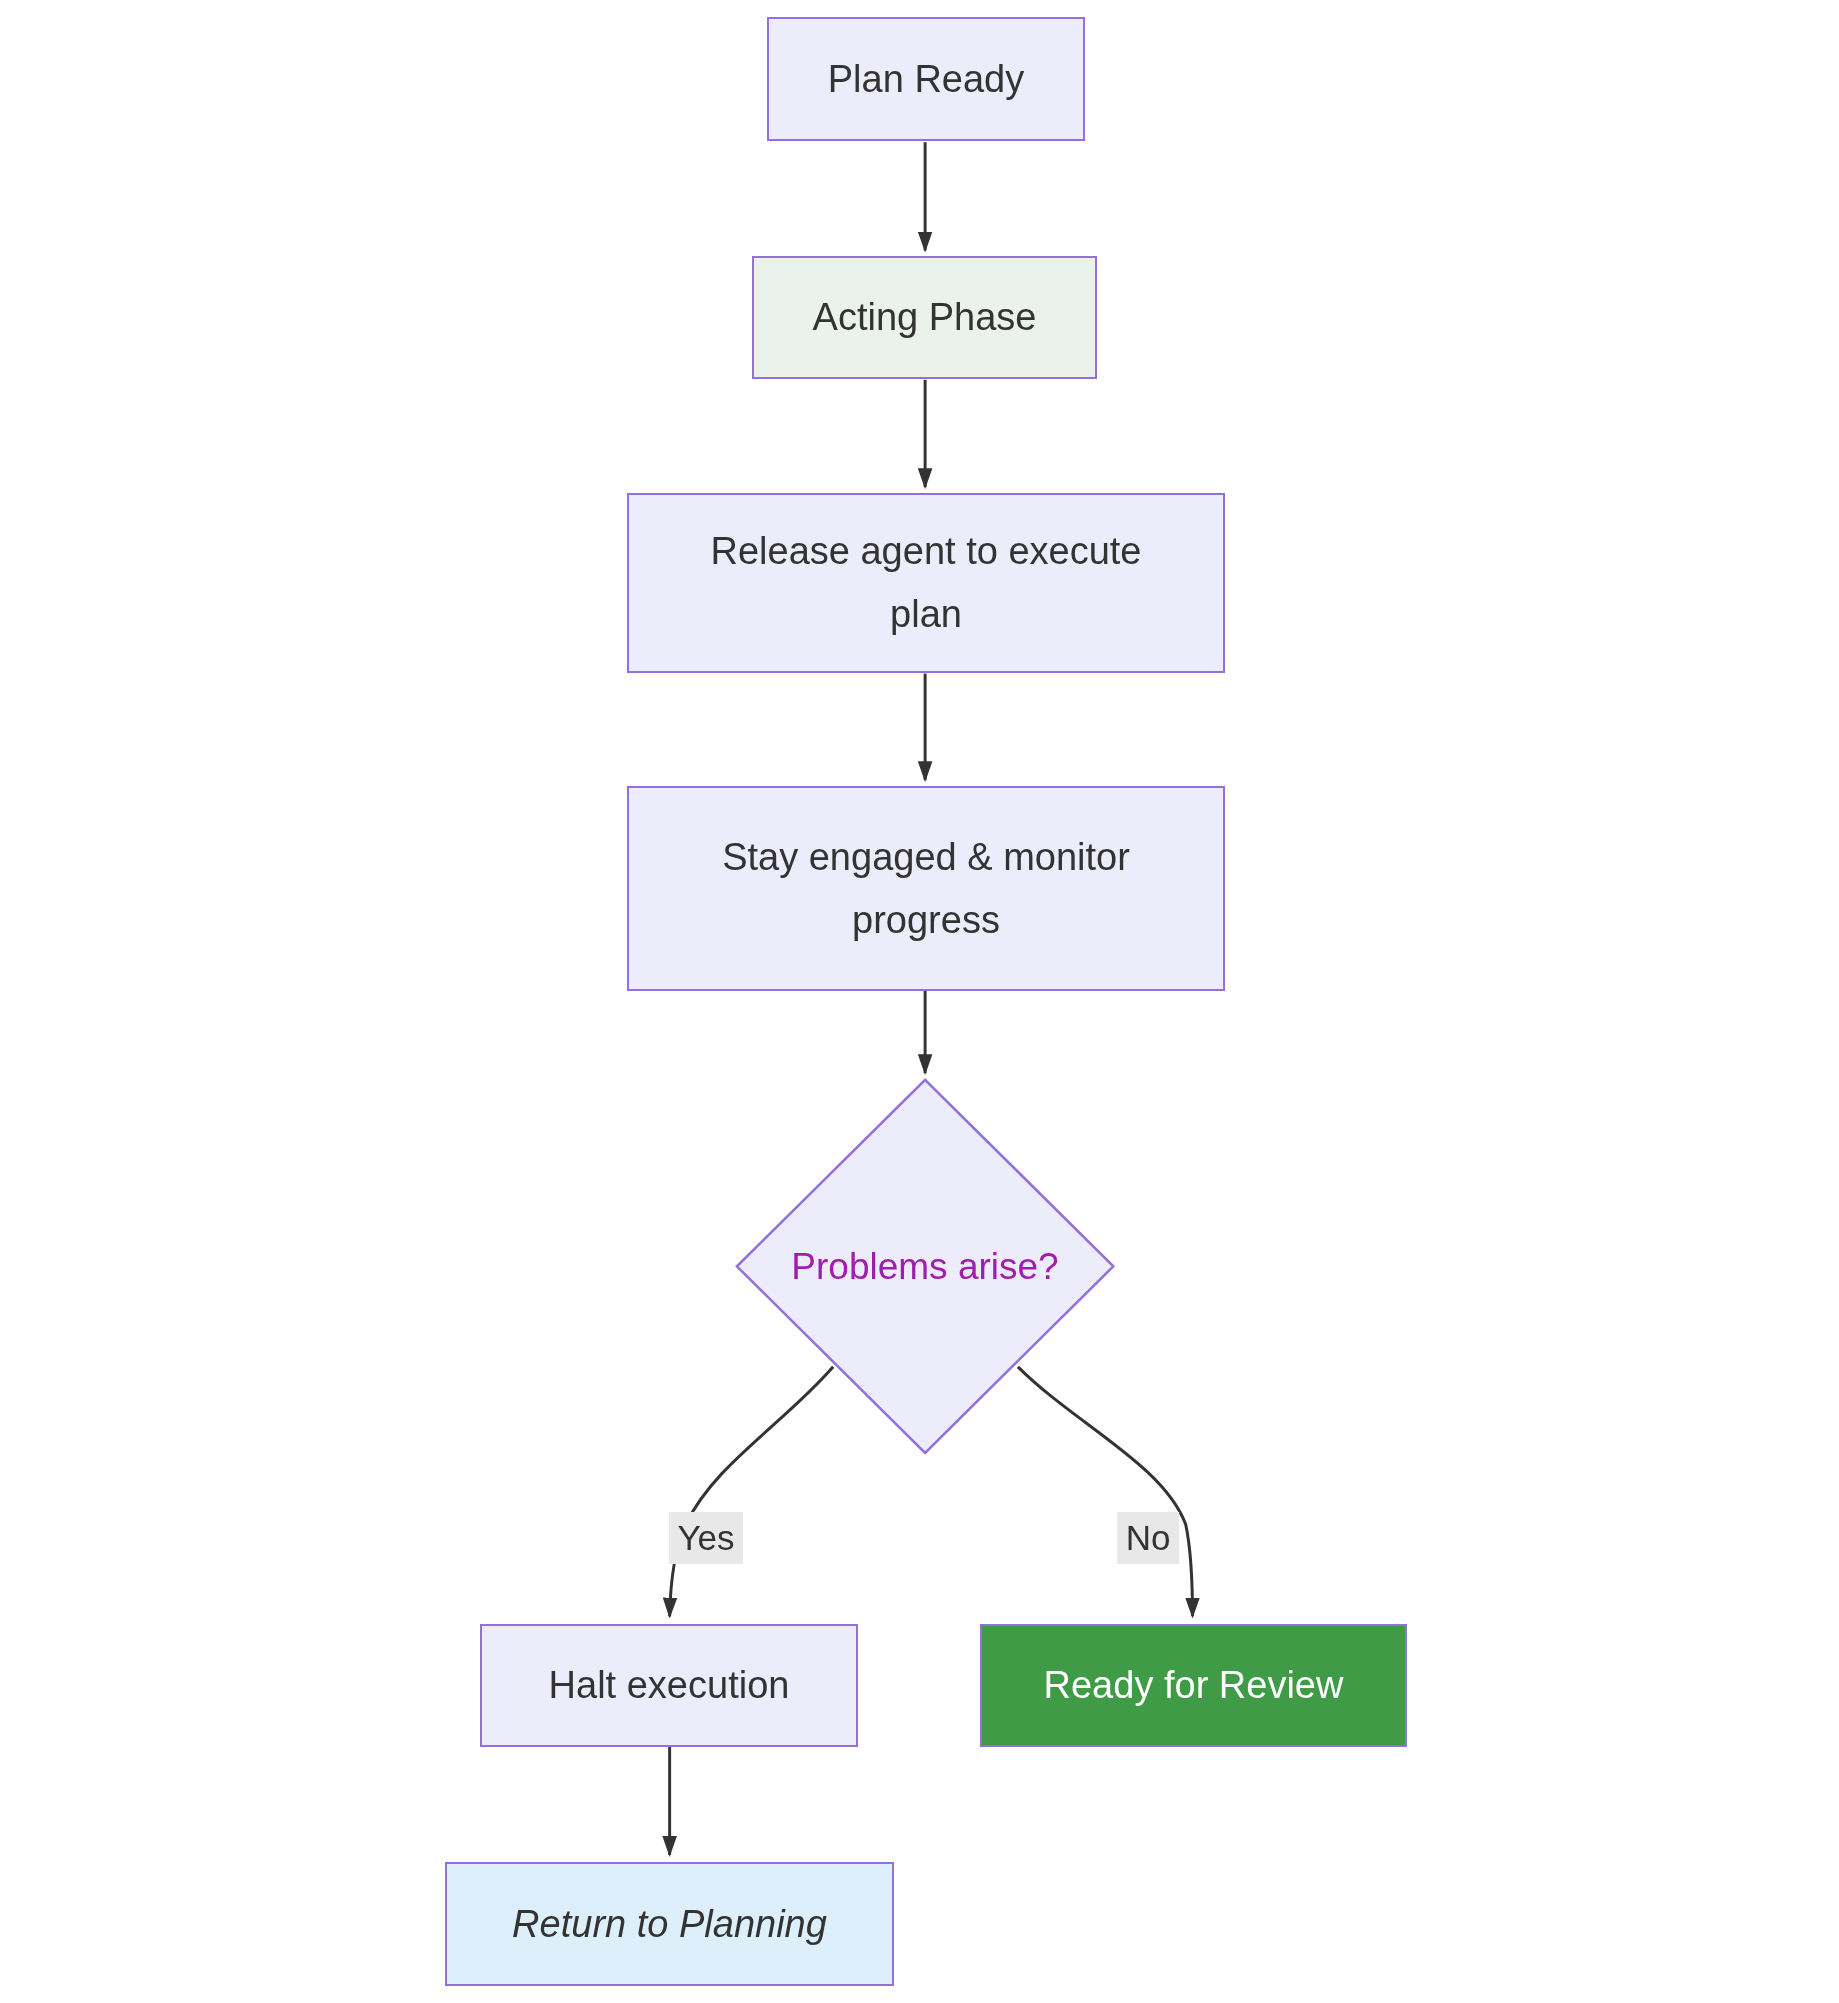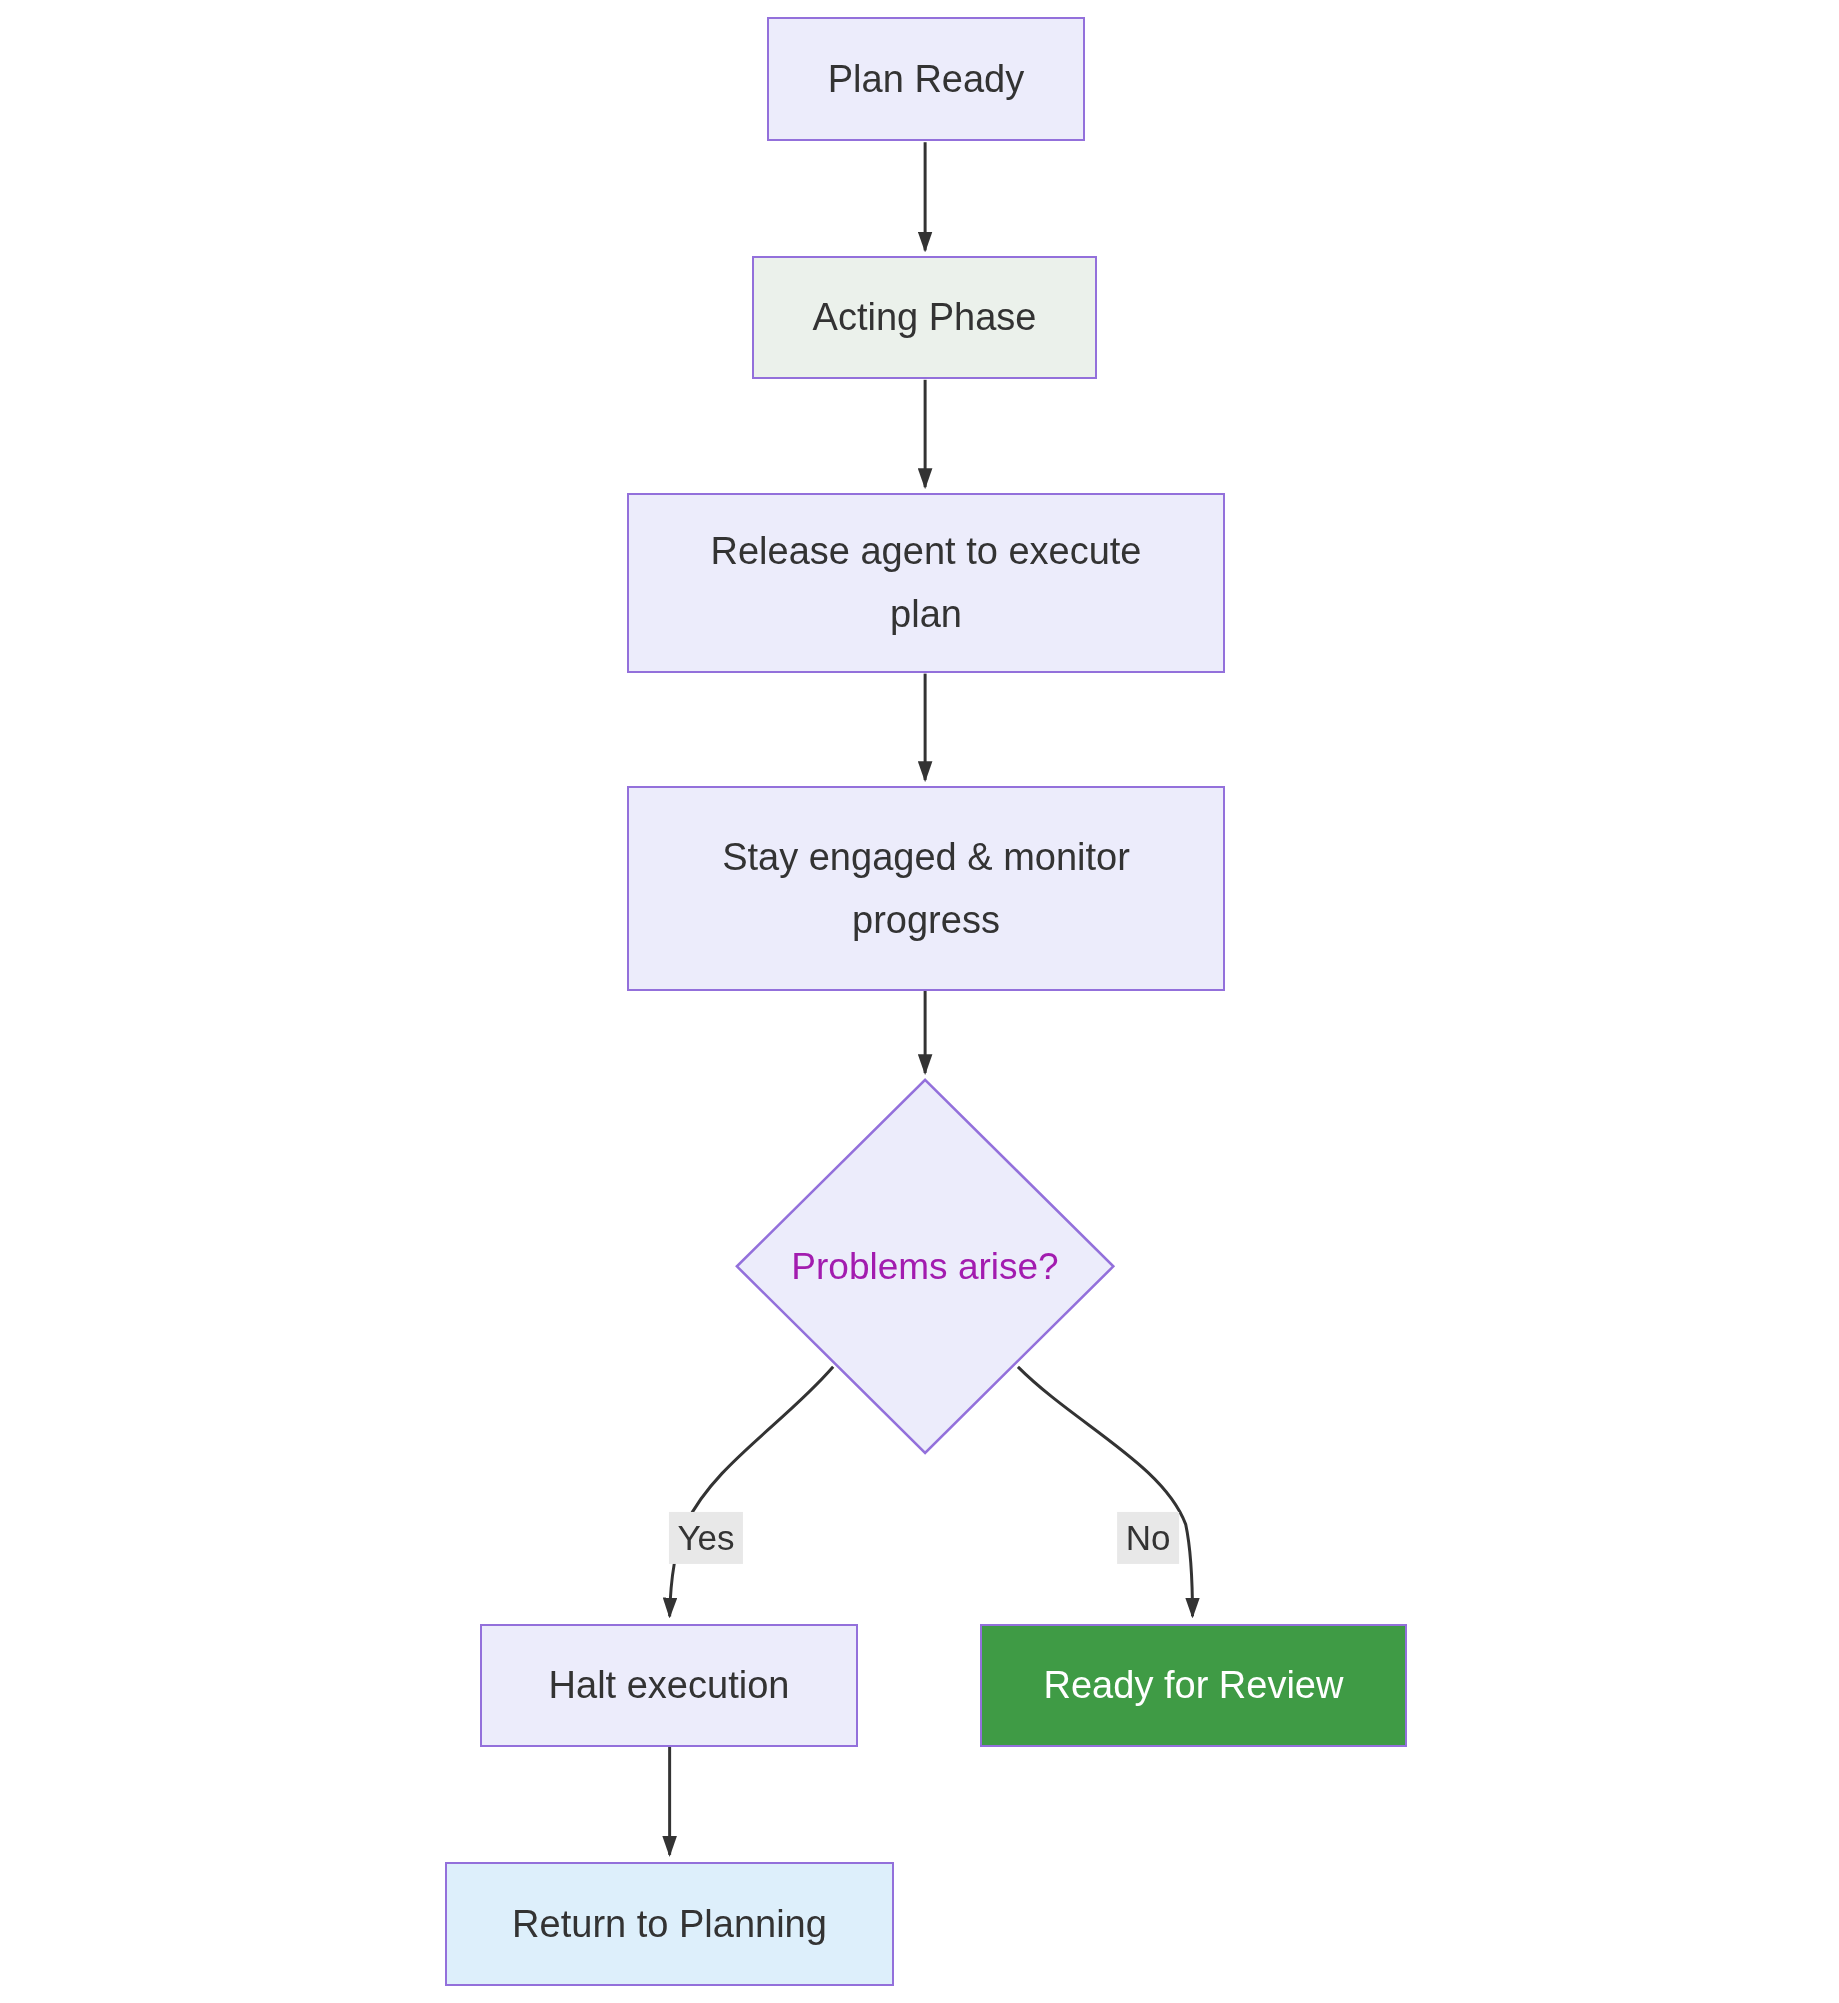--- a/index.html
+++ b/index.html
@@ -17,21 +17,21 @@
     border:2.6px solid #9370DB;
     display:flex;align-items:center;justify-content:center;
     text-align:center;
     font-size:38px;line-height:1.65;
     color:#333333;
     white-space:pre-line;
   }
   .fill-lavender{background:#ECECFB;}
   .fill-acting{background:#EBF1EB;}
   .fill-success{background:#3F9B45;color:#ffffff;}
-  .fill-planning{background:#DDEFFB;}
+  .fill-planning{background:#DDEFFB;font-style:italic;}
   .node-plan-ready{left:767px;top:17px;width:318px;height:124px;}
   .node-acting-phase{left:752px;top:256px;width:345px;height:123px;}
   .node-release-agent{left:627px;top:493px;width:598px;height:180px;}
   .node-monitor{left:627px;top:786px;width:598px;height:205px;}
   .node-halt{left:480px;top:1624px;width:378px;height:123px;}
   .node-review{left:980px;top:1624px;width:427px;height:123px;}
   .node-return{left:445px;top:1862px;width:449px;height:124px;}
   .diamond-label{
     position:absolute;left:746px;top:1210px;width:358px;height:114px;
     display:flex;align-items:center;justify-content:center;

